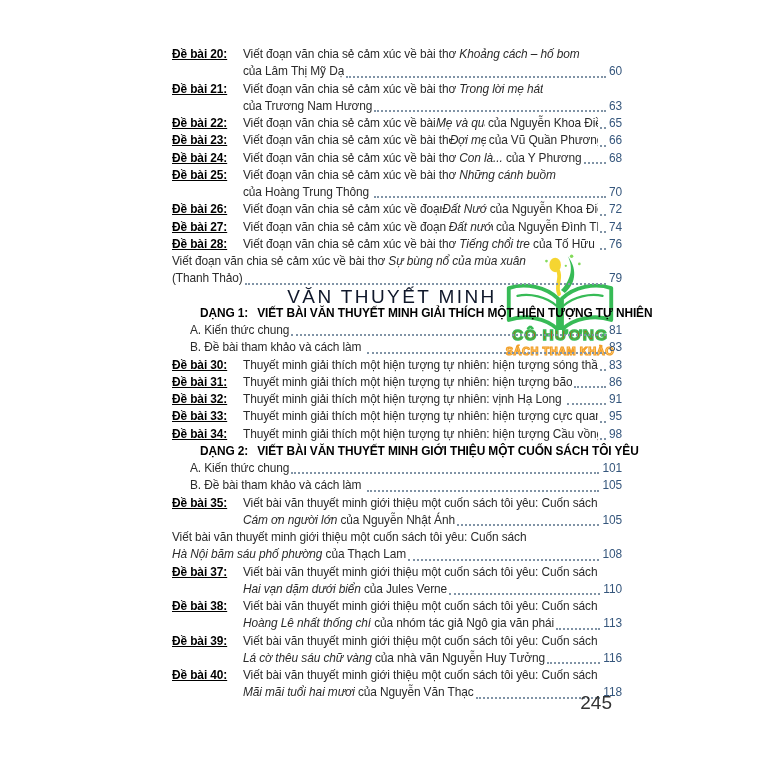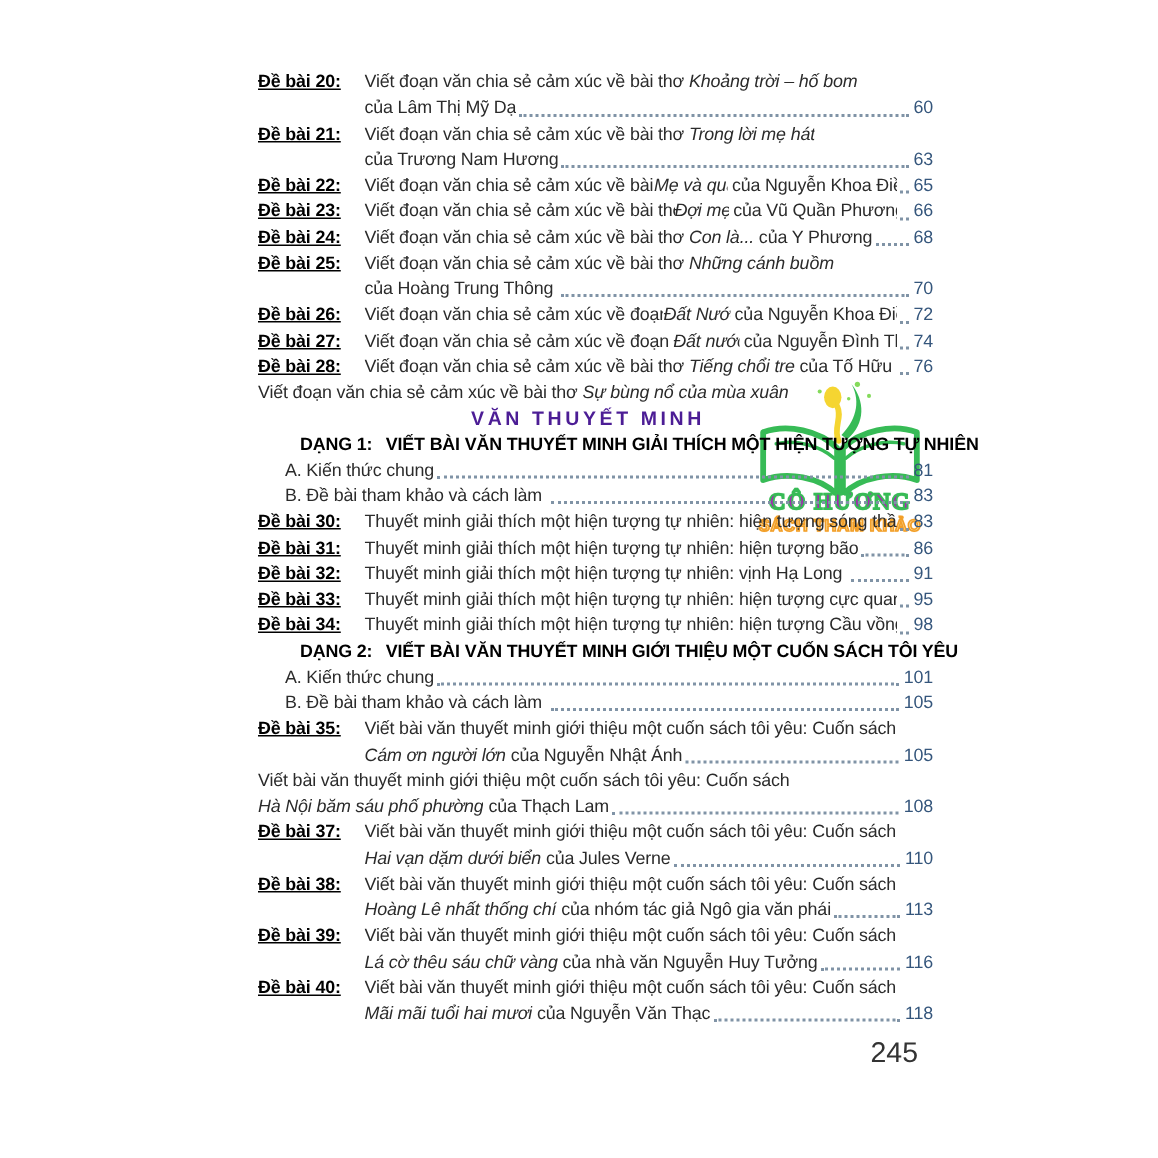--- a/index.html
+++ b/index.html
@@ -6,22 +6,22 @@
   .page{
     position:relative;width:772px;height:772px;background:#ffffff;
     font-family:"Liberation Sans", sans-serif;overflow:hidden;margin:0 auto;
   }
   .toc{
     position:absolute;left:162px;top:46px;width:460px;z-index:1;
     font-size:11.9px;line-height:17.25px;color:#2b2b2b;letter-spacing:-0.1px;
   }
   .row{display:flex;min-height:17.25px;}
   .section-title{
-    justify-content:center;font-weight:bold;color:#4c1d95;
-    font-size:13px;letter-spacing:2.4px;
+    justify-content:center;font-weight:normal;color:#0f172a;
+    font-size:19px;letter-spacing:2.4px;
   }
   .dang{font-weight:bold;color:#000;padding-left:38px;}
   .dang-label{white-space:pre;margin-right:9px;flex:0 0 auto;}
   .dang-text{white-space:pre;}
   .sub{padding-left:28px;align-items:baseline;}
   .entry{padding-left:10px;}
   .label{flex:0 0 71px;font-weight:bold;color:#000;white-space:pre;text-decoration:underline;}
   .body{flex:1 1 auto;display:flex;flex-direction:column;min-width:0;}
   .line{display:flex;align-items:baseline;min-width:0;}
   .t,.i{white-space:pre;flex:0 1 auto;overflow:hidden;}
@@ -42,23 +42,22 @@
   }
   .wm-svg{display:block;margin:0 auto;}
   .bk{fill:#ffffff;stroke:var(--green,#2db84d);stroke-width:4;stroke-linejoin:round;}
   .bk-line{fill:none;stroke:var(--green,#2db84d);stroke-width:2.4;stroke-linecap:round;}
   .leaf{fill:var(--green,#2db84d);}
   .ribbon{fill:none;stroke:var(--yellow,#f5d327);stroke-width:4;stroke-linecap:round;}
   .head{fill:var(--yellow,#f5d327);}
   .spark{fill:#7ed953;}
   .wm1{
     font-weight:800;font-size:15.5px;letter-spacing:1px;margin-top:-4px;
-    color:#a21caf;-webkit-text-stroke:1.3px var(--green,#2db84d);
+    color:#a16207;-webkit-text-stroke:1.3px var(--green,#2db84d);
     text-shadow:0 0 1px var(--green,#2db84d);
-    font-family:Liberation Serif, serif;
   }
   .wm2{
     font-weight:700;font-size:11px;letter-spacing:0.5px;margin-top:1px;
     color:#fde8b4;-webkit-text-stroke:1.1px var(--orange,#f29a1d);
     text-shadow:0 0 1px var(--orange,#f29a1d);
   }
 </style>
 </head>
 <body>
 
@@ -82,21 +81,21 @@
     <div class="wm1">CÔ HƯƠNG</div>
     <div class="wm2">SÁCH THAM KHẢO</div>
   </div>
 
   <main class="toc" id="toc">
       <div class="row entry">
         <span class="label">Đề bài 20:</span>
         <div class="body">
           <div class="line">
             <span class="t">Viết đoạn văn chia sẻ cảm xúc về bài thơ </span>
-            <span class="i">Khoảng trời – hố bom</span>
+            <span class="i">Khoảng cách – hố bom</span>
           </div>
           <div class="line">
             <span class="t">của Lâm Thị Mỹ Dạ</span>
             <span class="dots"></span>
             <span class="pg">60</span>
           </div>
         </div>
       </div>
       <div class="row entry">
         <span class="label">Đề bài 21:</span>
@@ -196,20 +195,25 @@
             <span class="dots"></span>
             <span class="pg">76</span>
           </div>
         </div>
       </div>
       <div class="row entry">
         <div class="body">
           <div class="line">
             <span class="t">Viết đoạn văn chia sẻ cảm xúc về bài thơ </span>
             <span class="i">Sự bùng nổ của mùa xuân</span>
+          </div>
+          <div class="line">
+            <span class="t">(Thanh Thảo)</span>
+            <span class="dots"></span>
+            <span class="pg">79</span>
           </div>
         </div>
       </div>
       <div class="row section-title">VĂN THUYẾT MINH</div>
       <div class="row dang">
         <span class="dang-label">DẠNG 1:</span>
         <span class="dang-text">VIẾT BÀI VĂN THUYẾT MINH GIẢI THÍCH MỘT HIỆN TƯỢNG TỰ NHIÊN</span>
       </div>
       <div class="row sub">
         <span class="t">A. Kiến thức chung</span>

